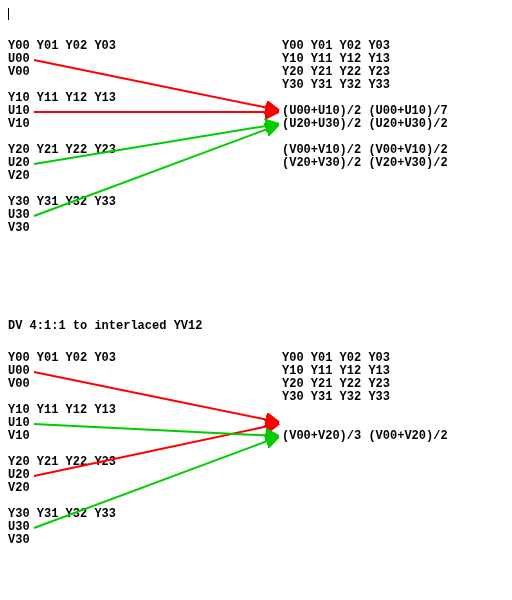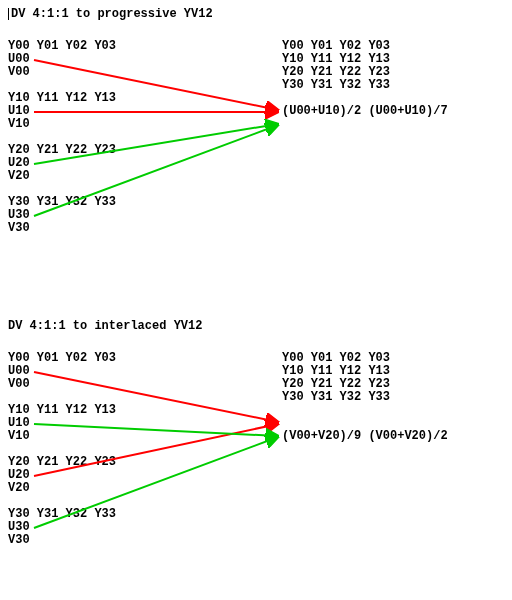--- a/index.html
+++ b/index.html
@@ -11,21 +11,21 @@
 .spacer{height:13px}
 svg.arrows{position:absolute;left:0;top:0;pointer-events:none}
 .red{stroke:#f00;fill:#f00}
 .grn{stroke:#0c0;fill:#0c0}
 .cursor{display:inline-block;width:1px;height:12px;background:#000;vertical-align:middle;margin-right:2px}
 </style>
 </head>
 <body>
 
 <div>
-  <div class="section-title"><span class="cursor"></span><span>DV 4:1:1 to progressive YV12</span></div>
+  <div class="section-title"><span class="cursor"></span></div>
   <div class="diagram">
     <div class="col-left" id="left0">
         <div class="row">Y00 Y01 Y02 Y03</div>
         <div class="row">U00</div>
         <div class="row">V00</div>
         <div class="spacer"></div>
         <div class="row">Y10 Y11 Y12 Y13</div>
         <div class="row">U10</div>
         <div class="row">V10</div>
         <div class="spacer"></div>
@@ -37,21 +37,24 @@
         <div class="row">U30</div>
         <div class="row">V30</div>
       </div>
     <div class="col-right" id="right0">
         <div class="row">Y00 Y01 Y02 Y03</div>
         <div class="row">Y10 Y11 Y12 Y13</div>
         <div class="row">Y20 Y21 Y22 Y23</div>
         <div class="row">Y30 Y31 Y32 Y33</div>
         <div class="spacer"></div>
         <div class="row">(U00+U10)/2 (U00+U10)/7</div>
+        <div class="row">(U20+U30)/2 (U20+U30)/2</div>
         <div class="spacer"></div>
+        <div class="row">(V00+V10)/2 (V00+V10)/2</div>
+        <div class="row">(V20+V30)/2 (V20+V30)/2</div>
       </div>
     <svg class="arrows" width="512" height="240">
       <defs>
         <marker id="ar" viewBox="0 0 10 10" refX="9" refY="5" markerWidth="7" markerHeight="7" orient="auto">
             <path d="M0 0L10 5L0 10z" class="red"></path>
           </marker>
         <marker id="ag" viewBox="0 0 10 10" refX="9" refY="5" markerWidth="7" markerHeight="7" orient="auto">
             <path d="M0 0L10 5L0 10z" class="grn"></path>
           </marker>
       </defs>
@@ -83,21 +86,21 @@
         <div class="row">U30</div>
         <div class="row">V30</div>
       </div>
     <div class="col-right" id="right1">
         <div class="row">Y00 Y01 Y02 Y03</div>
         <div class="row">Y10 Y11 Y12 Y13</div>
         <div class="row">Y20 Y21 Y22 Y23</div>
         <div class="row">Y30 Y31 Y32 Y33</div>
         <div class="spacer"></div>
         <div class="spacer"></div>
-        <div class="row">(V00+V20)/9 (V00+V20)/2</div>
+        <div class="row">(V00+V20)/3 (V00+V20)/2</div>
       </div>
     <svg class="arrows" width="512" height="240">
       <line x1="26" y1="20" x2="270" y2="70" class="red" stroke-width="2" marker-end="url(#ar)"></line>
       <line x1="26" y1="124" x2="270" y2="72" class="red" stroke-width="2" marker-end="url(#ar)"></line>
       <line x1="26" y1="72" x2="270" y2="84" class="grn" stroke-width="2" marker-end="url(#ag)"></line>
       <line x1="26" y1="176" x2="270" y2="85" class="grn" stroke-width="2" marker-end="url(#ag)"></line>
     </svg>
   </div>
 </div>
 

